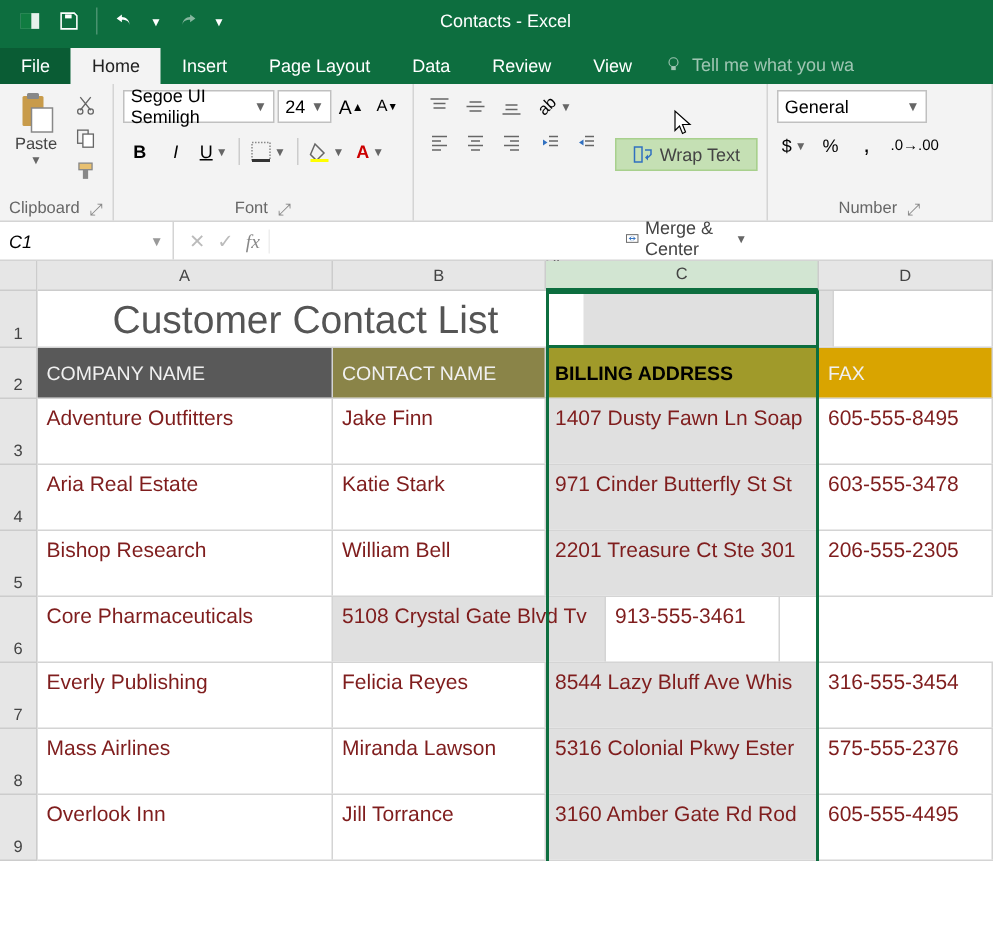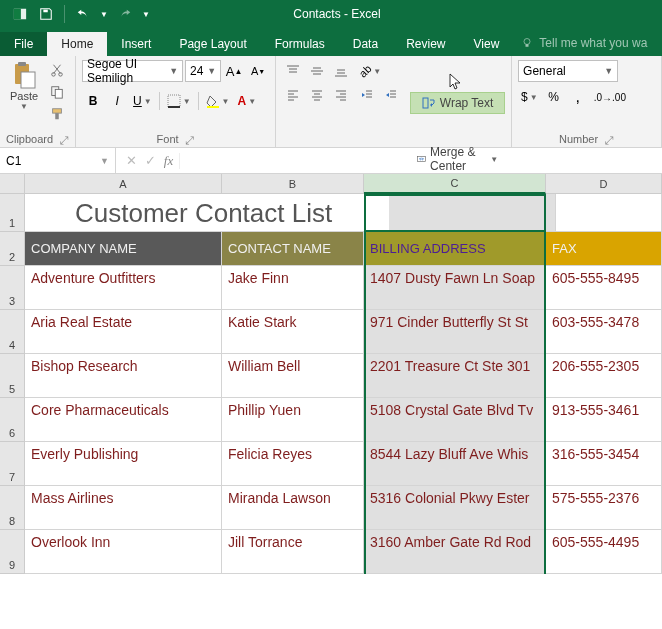--- a/index.html
+++ b/index.html
@@ -39,21 +39,21 @@
   .icon-btn .dd { font-size: 8px; color: #666; margin-left: 2px; }
   .icon-btn svg { width: 14px; height: 14px; }
   .icon-btn.wide { padding: 0 6px; gap: 4px; font-size: 12px; color: #444; margin-top: 32px; }
   .icon-btn.highlight { background: #c5e0b4; border: 1px solid #a8d08d; }
   .cursor-img { position: absolute; pointer-events: none; }
 
   .align-group .col { display: flex; flex-direction: column; gap: 2px; }
   .align-group .row { display: flex; gap: 2px; }
 
   .namebox-row { height: 26px; border-bottom: 1px solid #d4d4d4; display: flex; align-items: center; background: #fff; }
-  .namebox { width: 116px; border-right: 1px solid #d4d4d4; height: 100%; display: flex; align-items: center; padding: 0 6px; font-size: 12px; }
+  .namebox { width: 116px; border-right: 1px solid #d4d4d4; height: 100%; display: flex; align-items: center; padding: 0 6px; font-size: 12px; font-style: italic; }
   .namebox .dd { margin-left: auto; color: #999; font-size: 9px; cursor: pointer; }
   .fx-btns { display: flex; align-items: center; gap: 8px; padding: 0 10px; color: #bbb; }
   .fx-btns span { cursor: pointer; font-size: 13px; }
   .fx-label { font-style: italic; font-family: "Times New Roman", serif; color: #888; padding-right: 6px; border-right: 1px solid #eee; }
   .fbar { flex: 1; padding: 0 8px; font-size: 12px; }
 
   .sheet { display: flex; }
   .row-hdrs { width: 25px; background: #e6e6e6; border-right: 1px solid #ccc; }
   .corner { height: 20px; background: #e6e6e6; border-bottom: 1px solid #ccc; }
   .rh { border-bottom: 1px solid #ccc; display: flex; align-items: flex-end; justify-content: center; font-size: 11px; color: #444; padding-bottom: 2px; }
@@ -62,21 +62,21 @@
   .col-hdrs { display: flex; height: 20px; background: #e6e6e6; border-bottom: 1px solid #ccc; }
   .ch { border-right: 1px solid #ccc; display: flex; align-items: center; justify-content: center; font-size: 11px; color: #444; }
   .ch.sel { background: #d2e5d2; border-bottom: 2px solid #0d6e3f; height: 20px; margin-bottom: -1px; }
 
   .data-row { display: flex; border-bottom: 1px solid #d4d4d4; }
   .cell { border-right: 1px solid #d4d4d4; padding: 4px 6px; overflow: hidden; white-space: nowrap; font-size: 14px; display: flex; align-items: flex-start; }
   .wA { width: 197px; } .wB { width: 142px; } .wC { width: 182px; } .wD { width: 116px; }
 
   .title-cell { font-family: "Segoe UI Semilight","Segoe UI",sans-serif; font-size: 26px; color: #555; font-weight: 300; margin-left: 44px; }
   .hdr-cell { color: #f0f0f0; font-size: 13px; font-weight: 400; display: flex; align-items: center; }
-  .hdr-a { background: #595959; } .hdr-b { background: #8a8448; } .hdr-c { background: #a09a2a; color: #4c1d95; } .hdr-d { background: #d9a400; }
+  .hdr-a { background: #595959; } .hdr-b { background: #8a8448; } .hdr-c { background: #a09a2a; color: #000000; font-weight: bold; } .hdr-d { background: #d9a400; }
   .data-cell { color: #7f1d1d; font-family: Liberation Sans, sans-serif; font-size: 14px; font-weight: 300; }
   .sel-col { background: #e0e0e0; }
 
   .sel-outline { position: absolute; border: 2px solid #0d6e3f; pointer-events: none; }
   .pos-rel { position: relative; }
 </style>
 </head>
 <body>
 
 <div class="titlebar">
@@ -112,21 +112,20 @@
       </div>
   </div>
   <div class="title-text">Contacts - Excel</div>
 </div>
 
 <div class="tabs-row">
   <div class="tab file">File</div>
   <div class="tab active">Home</div>
   <div class="tab">Insert</div>
   <div class="tab">Page Layout</div>
-  <div class="tab">Formulas</div>
   <div class="tab">Data</div>
   <div class="tab">Review</div>
   <div class="tab">View</div>
   <div class="tell-me">
     <svg viewBox="0 0 16 16">
         <circle cx="8" cy="6" r="4" fill="none" stroke="currentColor"></circle>
         <rect x="6" y="10" width="4" height="3" fill="currentColor"></rect>
       </svg>
     <span>Tell me what you wa</span>
   </div>
@@ -427,21 +426,20 @@
           <div class="cell wD data-cell">603-555-3478</div>
         </div>
         <div class="data-row" style="height: 44px;">
           <div class="cell wA data-cell">Bishop Research</div>
           <div class="cell wB data-cell">William Bell</div>
           <div class="cell wC data-cell sel-col">2201 Treasure Ct Ste 301</div>
           <div class="cell wD data-cell">206-555-2305</div>
         </div>
         <div class="data-row" style="height: 44px;">
           <div class="cell wA data-cell">Core Pharmaceuticals</div>
-          <div class="cell wB data-cell">Phillip Yuen</div>
           <div class="cell wC data-cell sel-col">5108 Crystal Gate Blvd Tv</div>
           <div class="cell wD data-cell">913-555-3461</div>
         </div>
         <div class="data-row" style="height: 44px;">
           <div class="cell wA data-cell">Everly Publishing</div>
           <div class="cell wB data-cell">Felicia Reyes</div>
           <div class="cell wC data-cell sel-col">8544 Lazy Bluff Ave Whis</div>
           <div class="cell wD data-cell">316-555-3454</div>
         </div>
         <div class="data-row" style="height: 44px;">

